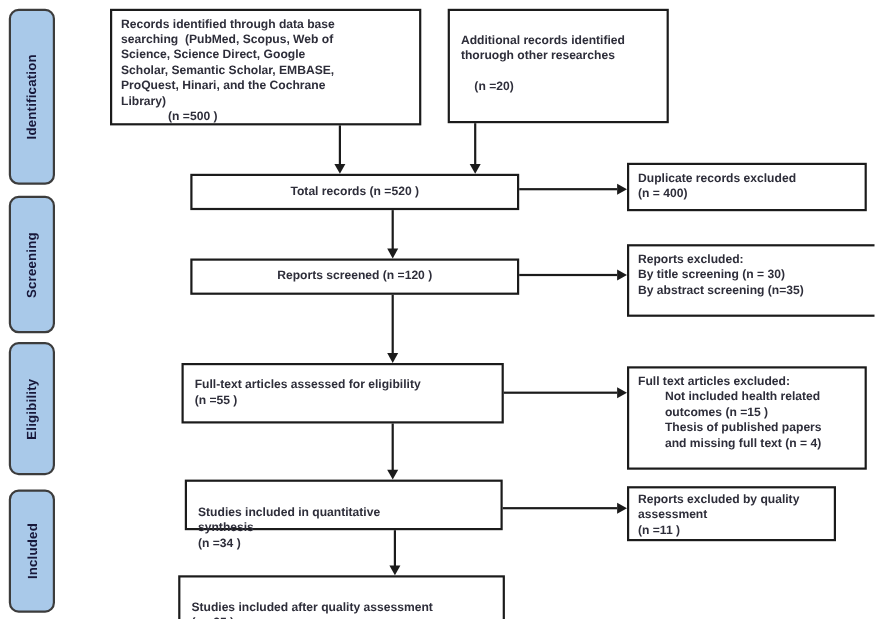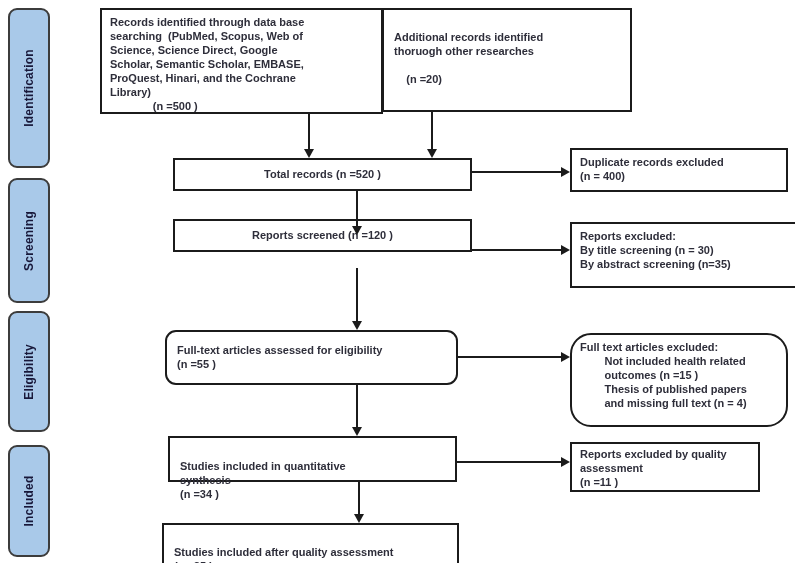--- a/index.html
+++ b/index.html
@@ -55,37 +55,37 @@
     <span>Included</span>
   </div>
 
   <div class="fbox pad" style="left:100px;top:8px;width:283px;height:106px;">Records identified through data base
 searching  (PubMed, Scopus, Web of
 Science, Science Direct, Google
 Scholar, Semantic Scholar, EMBASE,
 ProQuest, Hinari, and the Cochrane
 Library)
               (n =500 )</div>
-  <div class="fbox" style="left:382px;top:8px;width:250px;height:104px;padding:20px 10px 22px 10px;">Additional records identified
+  <div class="fbox" style="left:407px;top:8px;width:201px;height:104px;padding:20px 10px 22px 10px;">Additional records identified
 thoruogh other researches
 
     (n =20)</div>
 
   <div class="fbox center" style="left:173px;top:158px;width:299px;height:33px;">Total records (n =520 )</div>
   <div class="fbox pad" style="left:570px;top:148px;width:218px;height:44px;">Duplicate records excluded
 (n = 400)</div>
 
-  <div class="fbox center" style="left:173px;top:219px;width:299px;height:33px;">Reports screened (n =120 )</div>
+  <div class="fbox center" style="left:173px;top:235px;width:299px;height:33px;">Reports screened (n =120 )</div>
   <div class="fbox pad" style="left:570px;top:222px;width:254px;height:66px;">Reports excluded:
 By title screening (n = 30)
 By abstract screening (n=35)</div>
 
-  <div class="fbox" style="left:165px;top:330px;width:293px;height:55px;padding:11px 10px 5px 10px;border-radius:11px;">Full-text articles assessed for eligibility
+  <div class="fbox" style="left:165px;top:330px;width:293px;height:55px;padding:11px 10px 5px 10px;">Full-text articles assessed for eligibility
 (n =55 )</div>
-  <div class="fbox pad" style="left:570px;top:333px;width:218px;height:94px;border-radius:21px;">Full text articles excluded:
+  <div class="fbox pad" style="left:570px;top:333px;width:218px;height:94px;">Full text articles excluded:
         Not included health related
         outcomes (n =15 )
         Thesis of published papers
         and missing full text (n = 4)</div>
 
   <div class="fbox" style="left:168px;top:436px;width:289px;height:46px;padding:21px 10px;">Studies included in quantitative
 synthesis
 (n =34 )</div>
   <div class="fbox" style="left:570px;top:442px;width:190px;height:50px;padding:3px 8px;">Reports excluded by quality
 assessment

